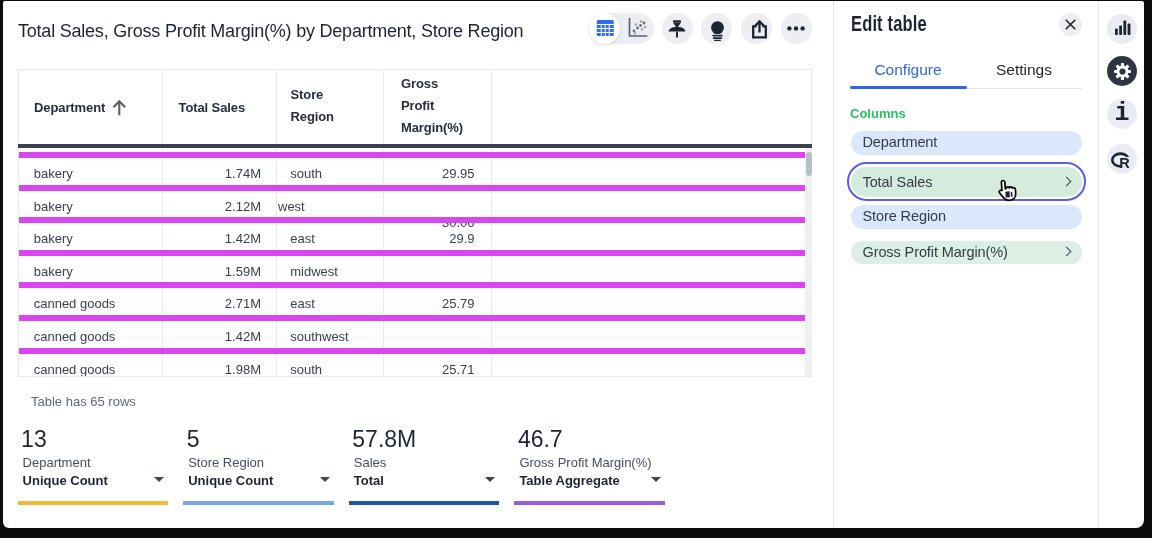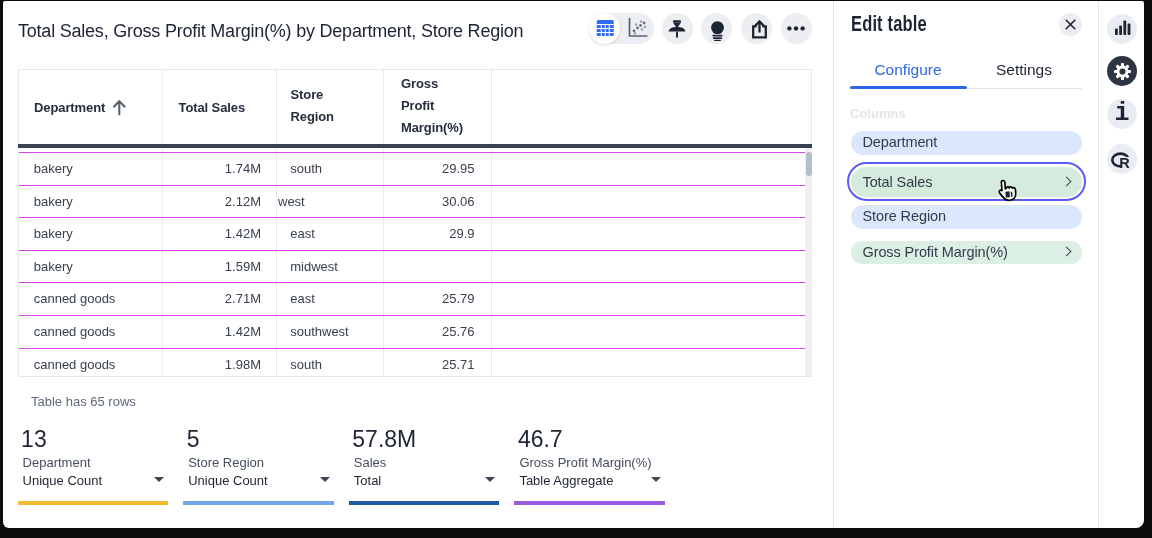--- a/index.html
+++ b/index.html
@@ -15,44 +15,44 @@
 #toggle { left:589px; top:13px; width:65px; height:30.5px; border-radius:16px; background:#eceef3; }
 #knob { left:589px; top:12.5px; width:31px; height:31px; border-radius:50%; background:#fff; box-shadow:0 1px 3px rgba(0,0,0,0.14); }
 .cbtn { width:31px; height:31px; border-radius:50%; background:#edeef2; }
 svg { display:block; }
 
 
 #tbl { left:18px; top:69px; width:794px; height:308px; border:1px solid #e7e9ee; }
 .vline { top:70px; width:1px; height:306px; background:#e9ebef; }
 #thickline { left:18px; top:144px; width:794px; height:3.5px; background:#3a4150; }
 .hcell { font-size:13px; font-weight:bold; color:#262e3d; line-height:22px; letter-spacing:-0.1px; }
-.row { left:19px; width:786px; height:33px; border-top:1px solid #d946ef; }
+.row { left:19px; width:786px; height:33px; border-top:6px solid #d946ef; }
 .cell { position:absolute; top:0; height:32px; line-height:32px; font-size:13px; color:#39414f; white-space:nowrap; }
 .num { text-align:right; }
 #sbtrack { left:805px; top:148px; width:7px; height:228px; background:#eef0f3; }
 #sbthumb { left:805.5px; top:152px; width:6px; height:24px; background:#b6bec9; border-radius:3px; }
 
 #rowcount { left:31px; top:393.5px; font-size:13px; color:#5e6a79; }
 
 
 .stat { position:absolute; top:428px; width:150.5px; height:77px; }
 .stat .n { position:absolute; left:3.5px; top:-2px; font-size:23px; font-weight:normal; color:#1d2433; }
 .stat .l1 { position:absolute; left:5px; top:27px; font-size:13px; color:#454e5f; }
-.stat .l2 { position:absolute; left:5px; top:45px; font-size:13px; font-weight:normal; color:#1d2433; }
+.stat .l2 { position:absolute; left:5px; top:45px; font-size:13px; font-weight:bold; color:#1d2433; }
 .stat .bar { position:absolute; left:0; top:72.5px; width:150.5px; height:4px; }
 .stat .car { position:absolute; right:4px; top:49px; width:0; height:0; border-left:5px solid transparent; border-right:5px solid transparent; border-top:5.5px solid #3e4656; }
 
 
 #panel { left:833px; top:1px; width:1px; height:527px; background:#e3e5ea; }
 #ptitle { left:851px; top:11px; font-size:22px; font-weight:bold; color:#1d2433; transform:scaleX(0.75); transform-origin:left top; letter-spacing:0.2px; }
 #xbtn { left:1058.5px; top:12.5px; width:23px; height:23px; border-radius:50%; background:#eceef2; }
 .tab { position:absolute; top:60.5px; width:116px; text-align:center; font-size:15.5px; }
 #tabline { left:850px; top:88px; width:232px; height:1px; background:#e3e5ea; }
 #tabblue { left:850px; top:86px; width:116.5px; height:3px; background:#2e65e8; border-radius:1.5px; }
-#colslabel { left:850px; top:106px; font-size:13px; font-weight:bold; color:#e5e5e5; }
+#colslabel { left:850px; top:106px; font-size:13px; font-weight:bold; color:#22c55e; }
 .pill { position:absolute; left:851px; width:230.5px; height:23.5px; border-radius:12px; font-size:14.5px; color:#343c4b; line-height:23.5px; padding-left:11.5px; letter-spacing:-0.1px; }
 .pill.blue { background:#dbe7fa; }
 .pill.green { background:#dcefe5; }
 .chev { position:absolute; right:12px; top:7px; width:7px; height:7px; border-right:1.7px solid #3c4454; border-bottom:1.7px solid #3c4454; transform:rotate(-45deg); }
 #ring { left:847px; top:161.5px; width:238.5px; height:39px; border:2.5px solid #5a5bf2; border-radius:19.5px; }
 
 
 #sideline { left:1098px; top:1px; width:1px; height:527px; background:#e5e7ea; }
 .sbtn { position:absolute; left:1106px; width:30px; height:30px; border-radius:50%; background:#e9ecf2; }
 </style>
@@ -139,21 +139,21 @@
   <div class="abs row" style="left:0;top:4.5px;">
     <div class="cell" style="left:14.7px;">bakery</div>
       <div class="cell num" style="left:142px;width:100px;">1.74M</div>
       <div class="cell" style="left:271.2px;">south</div>
       <div class="cell num" style="left:363px;width:92.5px;">29.95</div>
   </div>
   <div class="abs row" style="left:0;top:37.1px;">
     <div class="cell" style="left:14.7px;">bakery</div>
       <div class="cell num" style="left:142px;width:100px;">2.12M</div>
       <div class="cell" style="left:259px;">west</div>
-      <div class="cell num" style="left:363px;width:92.5px;">30.06</div>
+      <div class="cell num" style="left:363px;width:92.5px;margin-top:16px;">30.06</div>
   </div>
   <div class="abs row" style="left:0;top:69.7px;">
     <div class="cell" style="left:14.7px;">bakery</div>
       <div class="cell num" style="left:142px;width:100px;">1.42M</div>
       <div class="cell" style="left:271.2px;">east</div>
       <div class="cell num" style="left:363px;width:92.5px;">29.9</div>
   </div>
   <div class="abs row" style="left:0;top:102.3px;">
     <div class="cell" style="left:14.7px;">bakery</div>
       <div class="cell num" style="left:142px;width:100px;">1.59M</div>
@@ -162,21 +162,20 @@
   <div class="abs row" style="left:0;top:134.9px;">
     <div class="cell" style="left:14.7px;">canned goods</div>
       <div class="cell num" style="left:142px;width:100px;">2.71M</div>
       <div class="cell" style="left:271.2px;">east</div>
       <div class="cell num" style="left:363px;width:92.5px;">25.79</div>
   </div>
   <div class="abs row" style="left:0;top:167.5px;">
     <div class="cell" style="left:14.7px;">canned goods</div>
       <div class="cell num" style="left:142px;width:100px;">1.42M</div>
       <div class="cell" style="left:271.2px;">southwest</div>
-      <div class="cell num" style="left:363px;width:92.5px;">25.76</div>
   </div>
   <div class="abs row" style="left:0;top:200.1px;">
     <div class="cell" style="left:14.7px;">canned goods</div>
       <div class="cell num" style="left:142px;width:100px;">1.98M</div>
       <div class="cell" style="left:271.2px;">south</div>
       <div class="cell num" style="left:363px;width:92.5px;">25.71</div>
   </div>
 </div>
 <div class="abs" id="sbtrack"></div>
 <div class="abs" id="sbthumb"></div>

